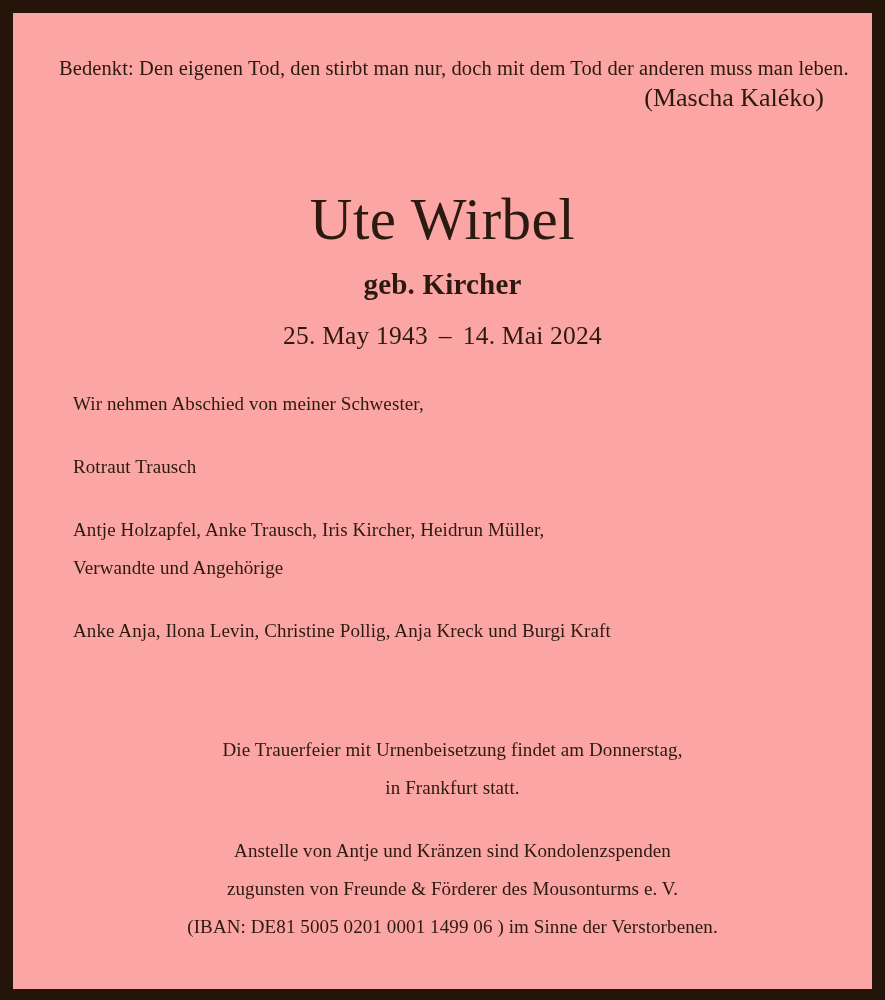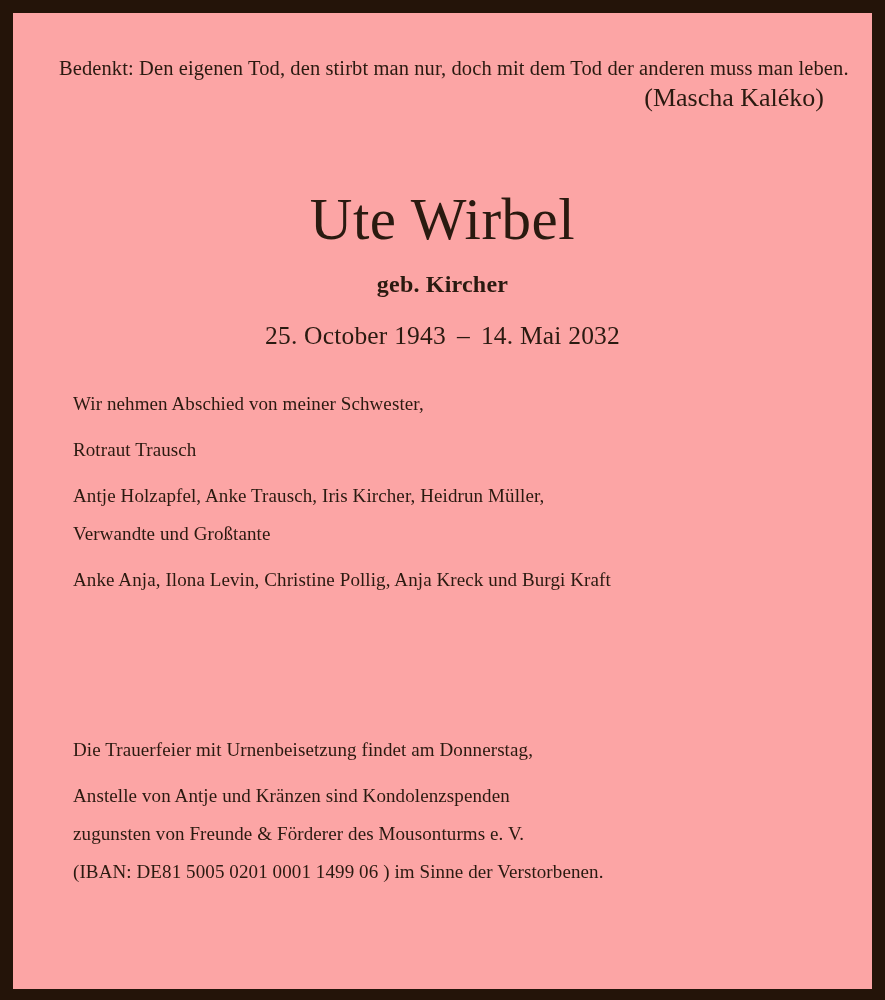--- a/index.html
+++ b/index.html
@@ -69,21 +69,21 @@
 
   .deceased-name {
     font-size: 59px;
     line-height: 68px;
     font-weight: normal;
     letter-spacing: 0.5px;
     margin: 0;
   }
 
   .maiden-name {
-    font-size: 24px;
+    font-size: 29px;
     line-height: 34px;
     font-weight: bold;
     margin-top: 14px;
     letter-spacing: 0.2px;
   }
 
   .life-dates {
     font-size: 25.5px;
     line-height: 34px;
     margin-top: 18px;
@@ -103,76 +103,78 @@
   }
 
   .para {
     font-size: 19px;
     line-height: 38px;
     letter-spacing: 0.1px;
     margin: 0;
   }
 
   .para + .para {
-    margin-top: 8px;
+    margin-top: 25px;
   }
 
   .para .ln {
     display: block;
     white-space: nowrap;
   }
 
   .service-block {
     position: absolute;
     left: 60px;
     right: 40px;
     top: 718px;
+    text-align: center;
   }
 </style>
 </head>
 <body>
 
 <div class="notice">
   <div class="sheet">
 
     <div class="quote-block">
       <div class="quote-line">Bedenkt: Den eigenen Tod, den stirbt man nur, doch mit dem Tod der anderen muss man leben.</div>
       <div class="quote-attrib">(Mascha Kaléko)</div>
     </div>
 
     <div class="name-block">
       <div class="deceased-name">Ute Wirbel</div>
       <div class="maiden-name">geb. Kircher</div>
       <div class="life-dates">
-        <span>25. October 1943</span><span class="date-sep">–</span><span>14. Mai 2032</span>
+        <span>25. May 1943</span><span class="date-sep">–</span><span>14. Mai 2024</span>
       </div>
     </div>
 
     <div class="body-block">
       <p class="para">
         <span class="ln">Wir nehmen Abschied von meiner Schwester,</span>
       </p>
 
       <p class="para">
         <span class="ln">Rotraut Trausch</span>
       </p>
 
       <p class="para">
         <span class="ln">Antje Holzapfel, Anke Trausch, Iris Kircher, Heidrun Müller,</span>
-        <span class="ln">Verwandte und Großtante</span>
+        <span class="ln">Verwandte und Angehörige</span>
       </p>
 
       <p class="para">
         <span class="ln">Anke Anja, Ilona Levin, Christine Pollig, Anja Kreck und Burgi Kraft</span>
       </p>
     </div>
 
     <div class="service-block">
       <p class="para">
         <span class="ln">Die Trauerfeier mit Urnenbeisetzung findet am Donnerstag,</span>
+        <span class="ln">in Frankfurt statt.</span>
       </p>
 
       <p class="para">
         <span class="ln">Anstelle von Antje und Kränzen sind Kondolenzspenden</span>
         <span class="ln">zugunsten von Freunde &amp; Förderer des Mousonturms e. V.</span>
         <span class="ln">(IBAN: DE81 5005 0201 0001 1499 06 ) im Sinne der Verstorbenen.</span>
       </p>
     </div>
 
   </div>

